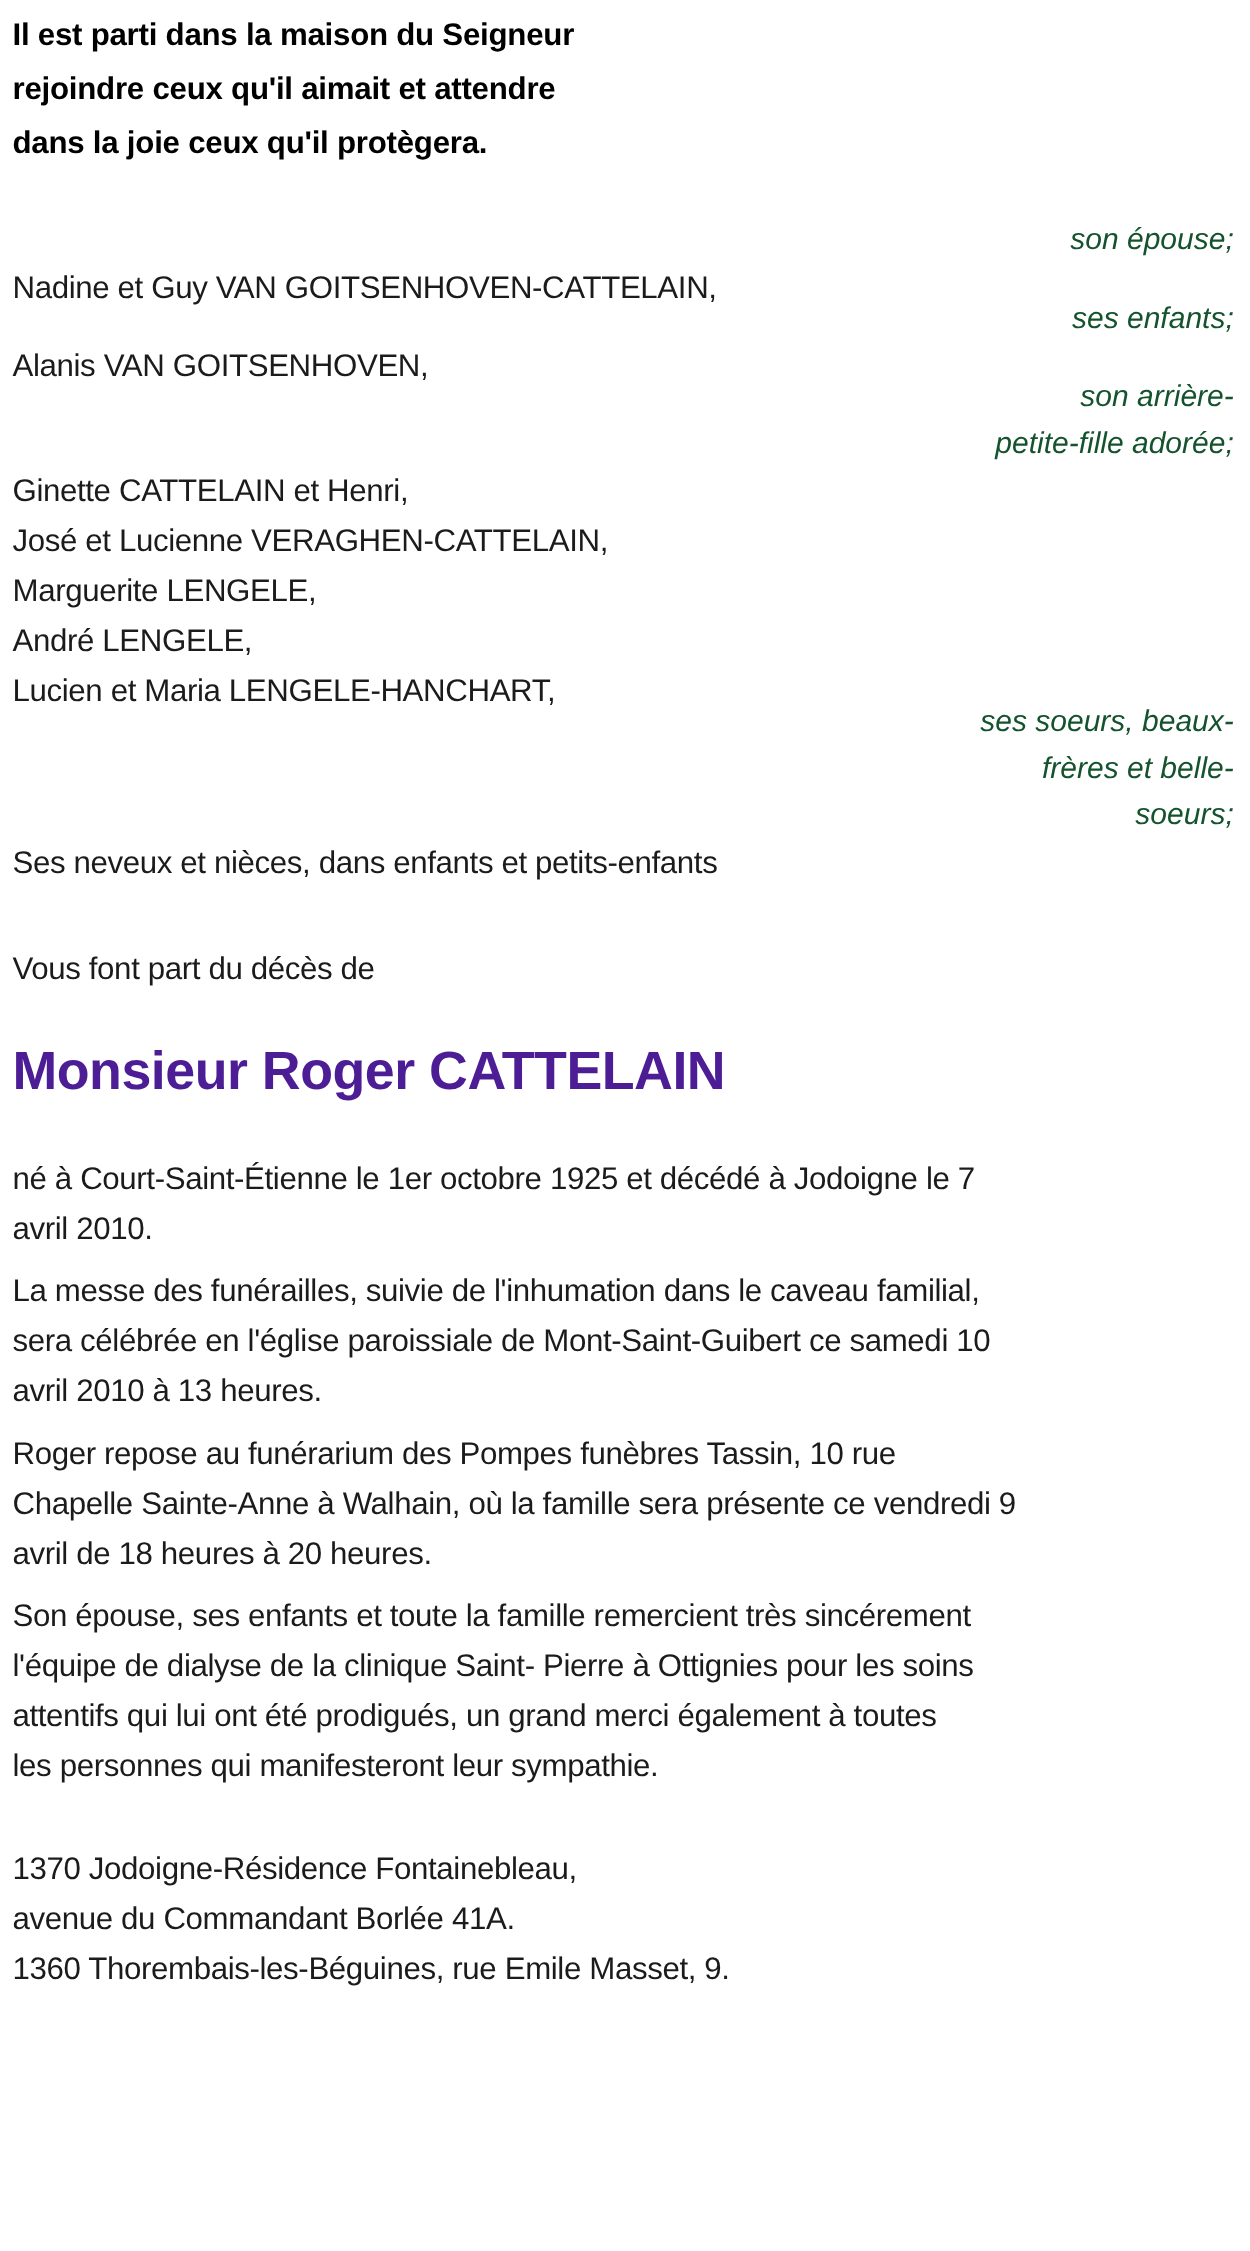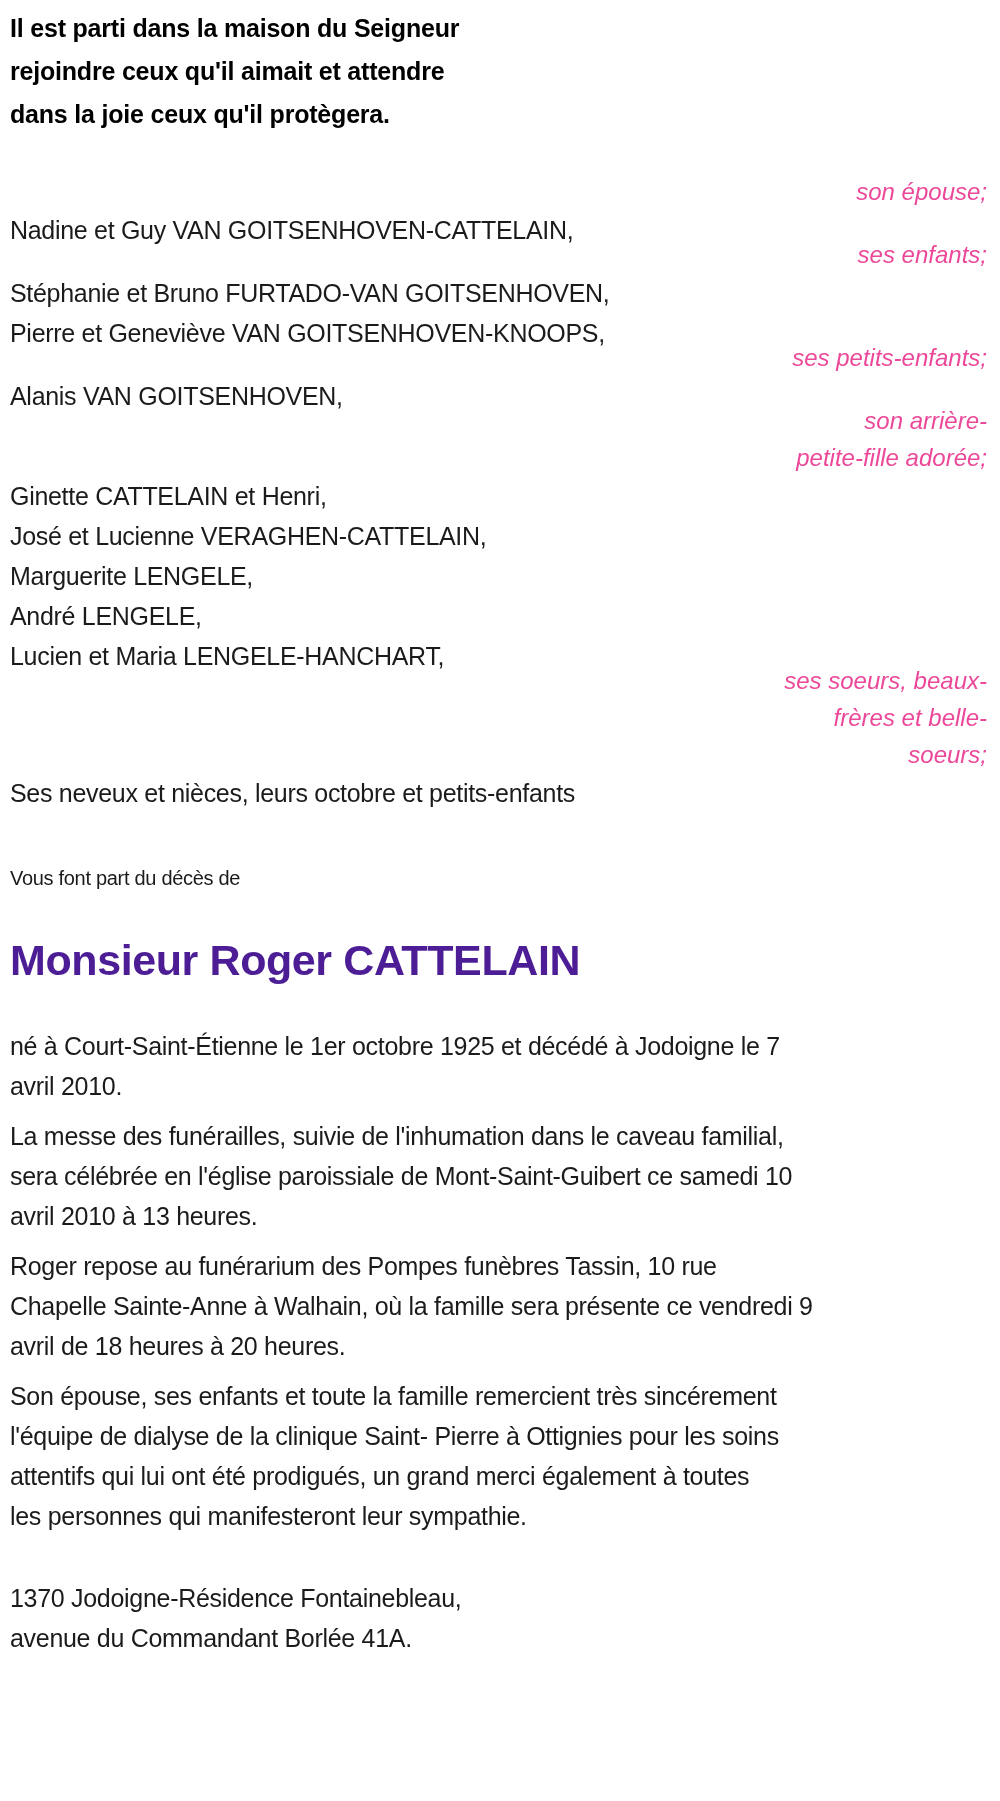--- a/index.html
+++ b/index.html
@@ -37,27 +37,27 @@
     font-size: 25px;
     line-height: 40px;
     letter-spacing: -0.3px;
   }
   .relation {
     font-style: italic;
     font-size: 24px;
     line-height: 37px;
     margin-top: -14px;
     text-align: right;
-    color: #ec4899;
+    color: #14532d;
   }
   .relation:empty { display: none; }
 
   
   .intro {
-    font-size: 20px;
+    font-size: 25px;
     line-height: 40px;
     letter-spacing: -0.3px;
     margin: 45px 0 0 0;
   }
   .deceased {
     font-size: 43px;
     font-weight: 700;
     line-height: 56px;
     color: #4c1d95;
     letter-spacing: -0.4px;
@@ -87,45 +87,40 @@
 
     <div class="family-item">
       <div class="relation multiline">son épouse;</div>
     </div>
 
     <div class="family-item">
       <div class="names multiline">Nadine et Guy VAN GOITSENHOVEN-CATTELAIN,</div>
       <div class="relation multiline">ses enfants;</div>
     </div>
 
-    <div class="family-item">
-      <div class="names multiline">Stéphanie et Bruno FURTADO-VAN GOITSENHOVEN,
-Pierre et Geneviève VAN GOITSENHOVEN-KNOOPS,</div>
-      <div class="relation multiline">ses petits-enfants;</div>
-    </div>
 
     <div class="family-item">
       <div class="names multiline">Alanis VAN GOITSENHOVEN,</div>
       <div class="relation multiline">son arrière-
 petite-fille adorée;</div>
     </div>
 
     <div class="family-item">
       <div class="names multiline">Ginette CATTELAIN et Henri,
 José et Lucienne VERAGHEN-CATTELAIN,
 Marguerite LENGELE,
 André LENGELE,
 Lucien et Maria LENGELE-HANCHART,</div>
       <div class="relation multiline">ses soeurs, beaux-
 frères et belle-
 soeurs;</div>
     </div>
 
     <div class="family-item">
-      <div class="names multiline">Ses neveux et nièces, leurs octobre et petits-enfants</div>
+      <div class="names multiline">Ses neveux et nièces, dans enfants et petits-enfants</div>
 
     </div>
 
   </section>
 
   <p class="intro">Vous font part du décès de</p>
 
   <h1 class="deceased">Monsieur Roger CATTELAIN</h1>
 
   <p class="para para-birth multiline">né à Court-Saint-Étienne le 1er octobre 1925 et décédé à Jodoigne le 7

